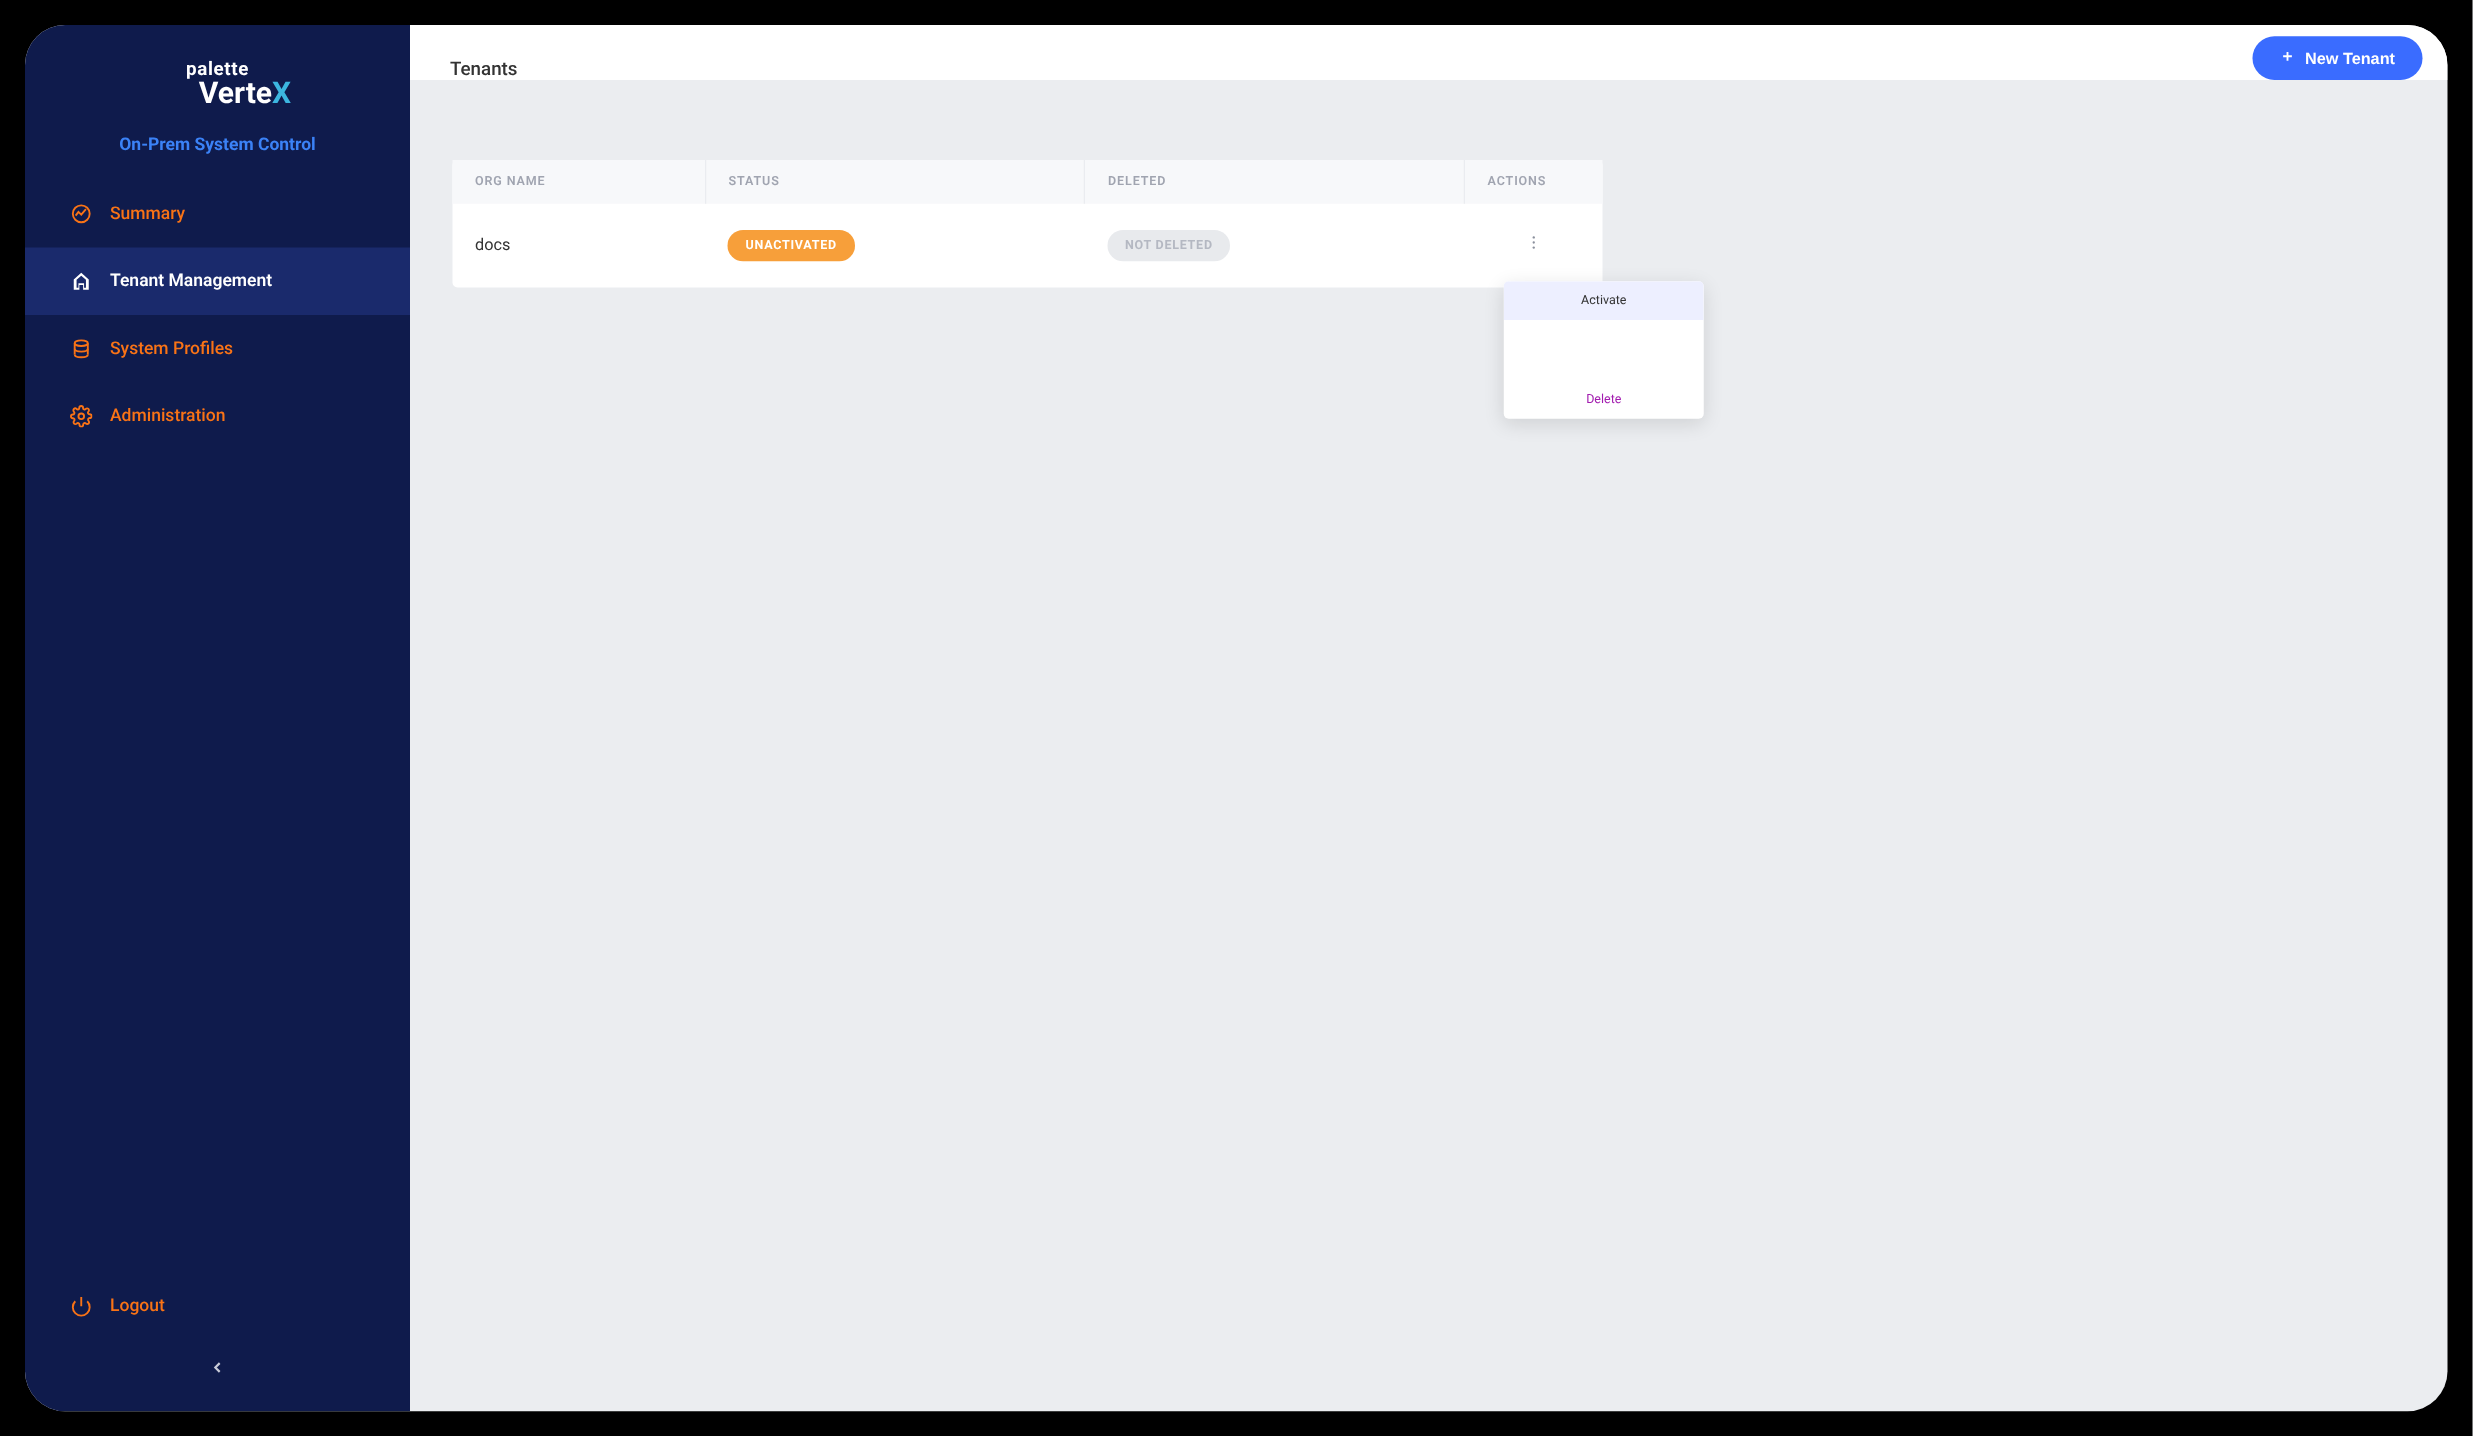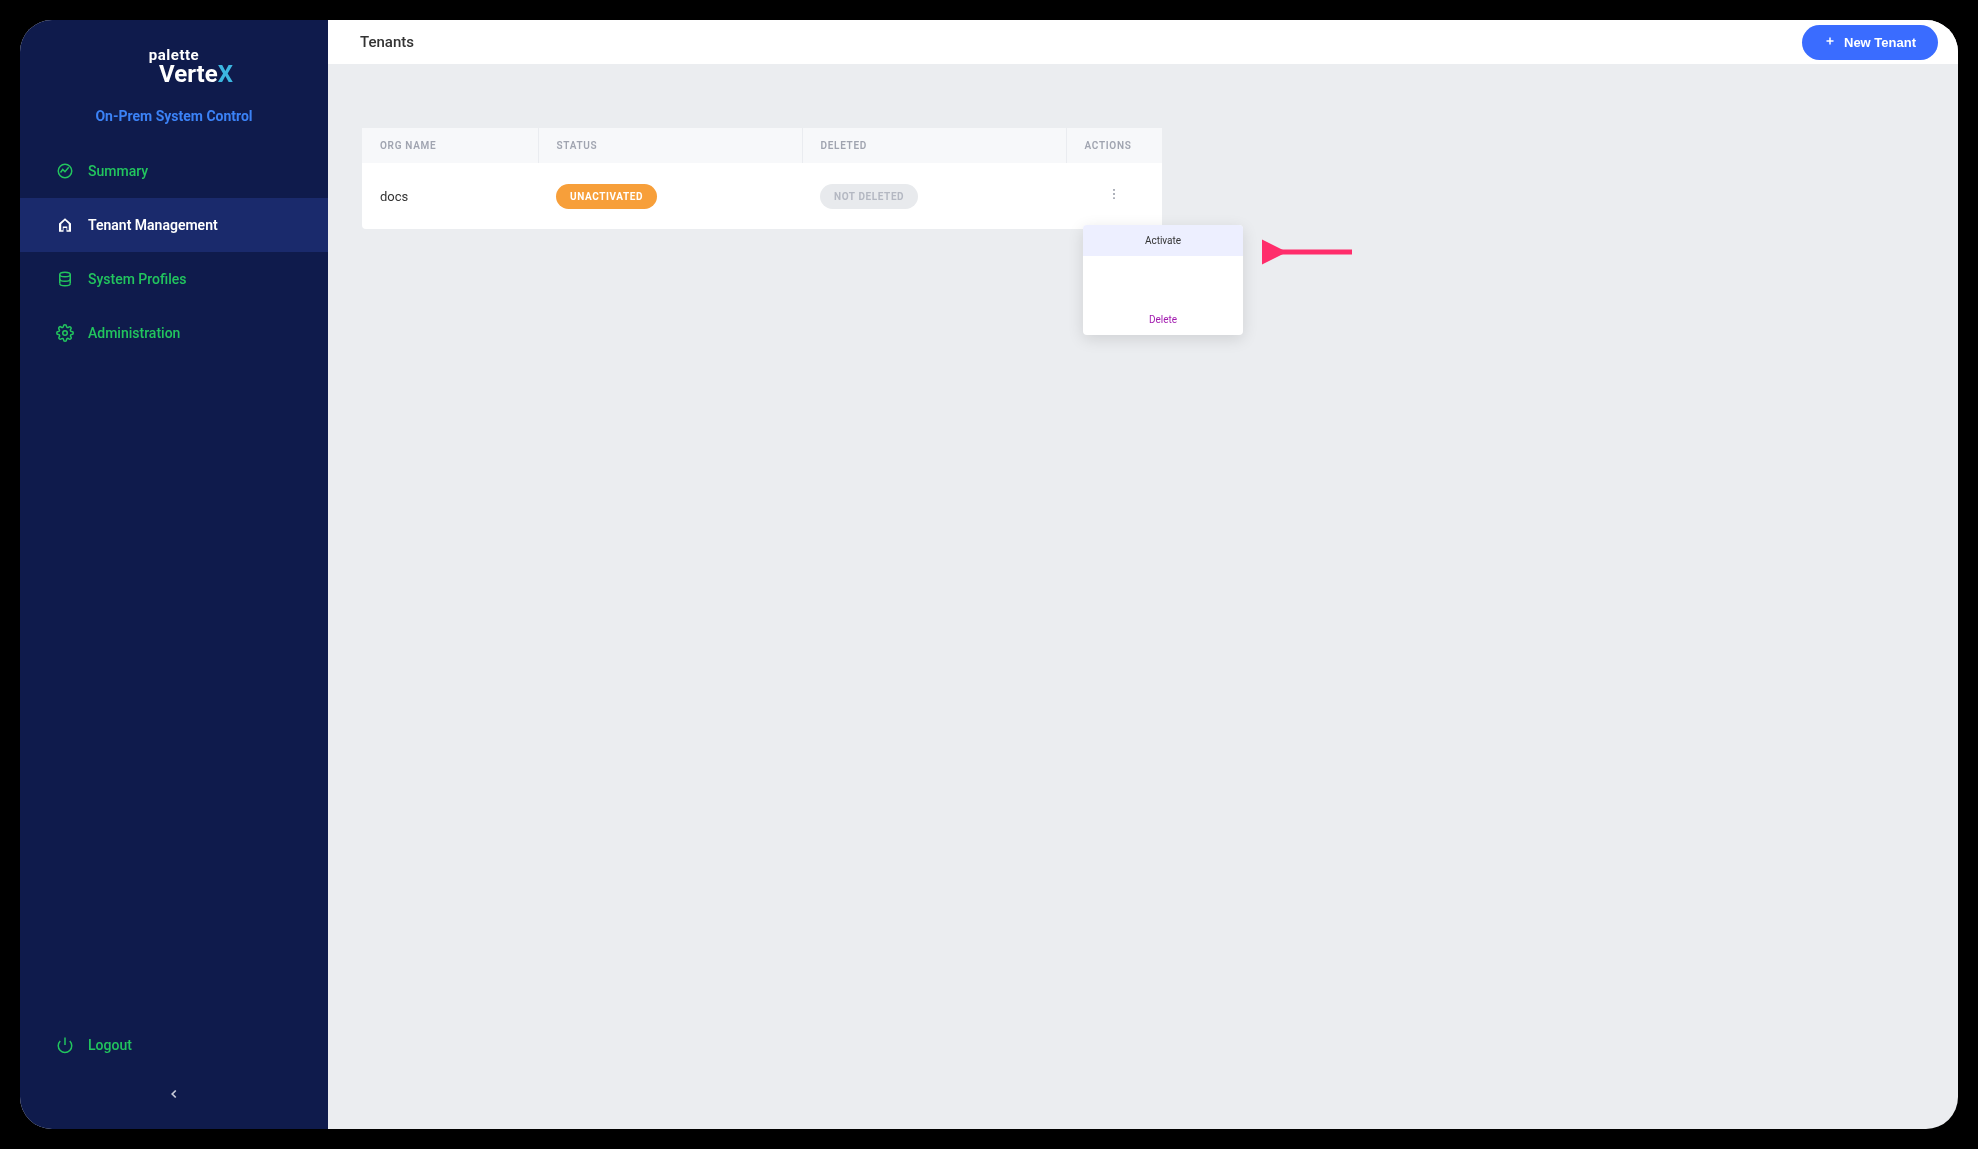--- a/index.html
+++ b/index.html
@@ -67,21 +67,21 @@
       padding: 10px 0 20px 0;
     }
     .nav-section {
       flex: 1;
       overflow-y: auto;
     }
     .nav-item {
       display: flex;
       align-items: center;
       padding: 18px 20px 18px 36px;
-      color: #22c55e;
+      color: #f97316;
       font-size: 14px;
       font-weight: 500;
       cursor: pointer;
       gap: 14px;
     }
     .nav-item.active {
       background: #1a2a6c;
       color: #fff;
       font-weight: 600;
     }
@@ -104,21 +104,21 @@
     }
     .main {
       flex: 1;
       display: flex;
       flex-direction: column;
     }
     .header {
       background: #fff;
       height: 44px;
       display: flex;
-      align-items: center;
+      align-items: flex-end;
       justify-content: space-between;
       padding: 0 20px 0 32px;
     }
     .page-title {
       font-size: 15px;
       font-weight: 500;
       color: #333;
     }
     .new-tenant-btn {
       background: #3a6cff;
@@ -134,21 +134,21 @@
       gap: 8px;
     }
     .content-area {
       flex: 1;
       padding: 64px 34px;
       position: relative;
     }
     .table-card {
       background: #fff;
       border-radius: 4px;
-      width: 800px;
+      width: 920px;
       overflow: visible;
       position: relative;
     }
     .table {
       width: 100%;
       border-collapse: collapse;
     }
     .table thead tr {
       background: #f7f8fa;
     }

